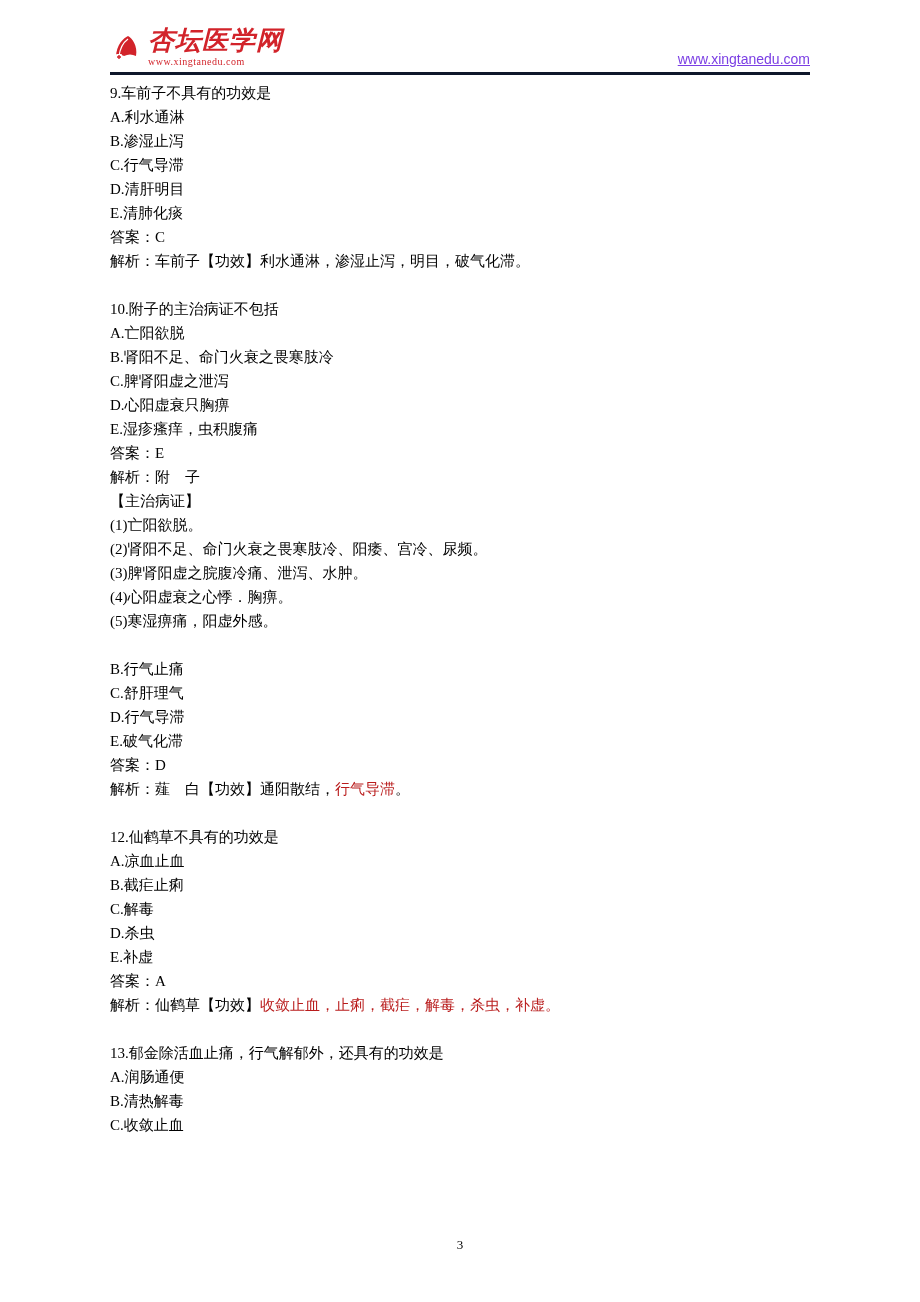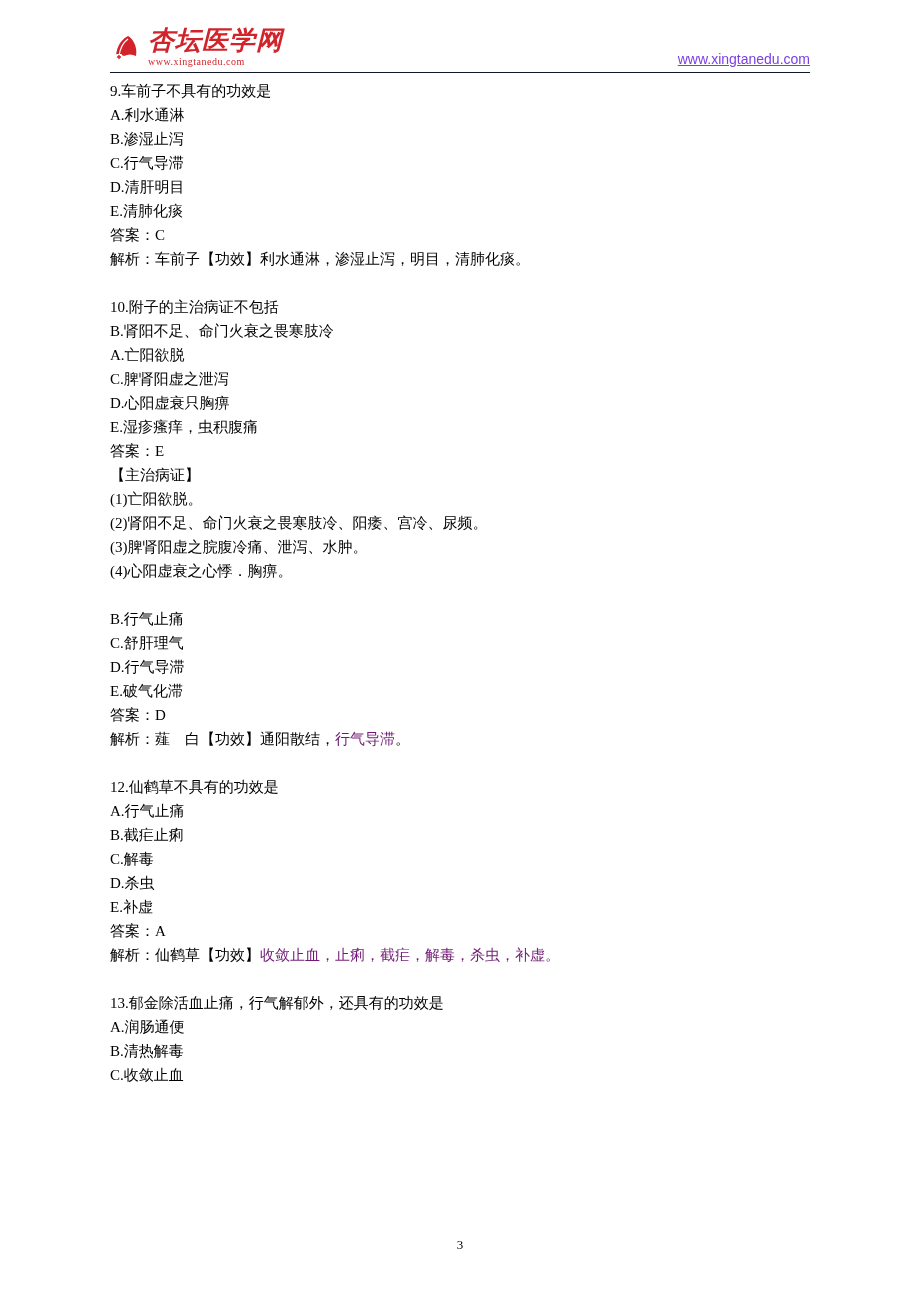--- a/index.html
+++ b/index.html
@@ -11,21 +11,21 @@
     font-size: 15px;
     color: #000;
     line-height: 1.6;
     position: relative;
   }
   .header {
     display: flex;
     justify-content: space-between;
     align-items: flex-end;
     padding: 28px 110px 0 110px;
-    border-bottom: 1px solid #0f172a;
+    border-bottom: 3px solid #0f172a;
     margin: 0 110px;
     padding: 28px 0 2px 0;
   }
   .logo {
     display: flex;
     align-items: center;
     gap: 4px;
   }
   .logo-mark {
     display: flex;
@@ -53,21 +53,21 @@
   .header-link {
     color: #7b3fe4;
     text-decoration: underline;
     font-size: 14px;
     font-family: Arial, sans-serif;
   }
   .content {
     padding: 6px 110px 0 110px;
   }
   .line { margin: 0; }
-  .red { color: #701a75; }
+  .red { color: #b91c1c; }
   .page-number {
     position: absolute;
     bottom: 46px;
     left: 0;
     width: 100%;
     text-align: center;
     font-size: 13px;
   }
 </style>
 </head>
@@ -93,47 +93,49 @@
 
 <div class="content">
 
   <p class="line">9.车前子不具有的功效是</p>
   <p class="line">A.利水通淋</p>
   <p class="line">B.渗湿止泻</p>
   <p class="line">C.行气导滞</p>
   <p class="line">D.清肝明目</p>
   <p class="line">E.清肺化痰</p>
   <p class="line">答案：C</p>
-  <p class="line">解析：车前子【功效】利水通淋，渗湿止泻，明目，清肺化痰。</p>
+  <p class="line">解析：车前子【功效】利水通淋，渗湿止泻，明目，破气化滞。</p>
   <p class="line">&nbsp;</p>
 
   <p class="line">10.附子的主治病证不包括</p>
+  <p class="line">A.亡阳欲脱</p>
   <p class="line">B.肾阳不足、命门火衰之畏寒肢冷</p>
-  <p class="line">A.亡阳欲脱</p>
   <p class="line">C.脾肾阳虚之泄泻</p>
   <p class="line">D.心阳虚衰只胸痹</p>
   <p class="line">E.湿疹瘙痒，虫积腹痛</p>
   <p class="line">答案：E</p>
+  <p class="line">解析：附　子</p>
   <p class="line">【主治病证】</p>
   <p class="line">(1)亡阳欲脱。</p>
   <p class="line">(2)肾阳不足、命门火衰之畏寒肢冷、阳痿、宫冷、尿频。</p>
   <p class="line">(3)脾肾阳虚之脘腹冷痛、泄泻、水肿。</p>
   <p class="line">(4)心阳虚衰之心悸．胸痹。</p>
+  <p class="line">(5)寒湿痹痛，阳虚外感。</p>
   <p class="line">&nbsp;</p>
 
   <p class="line">B.行气止痛</p>
   <p class="line">C.舒肝理气</p>
   <p class="line">D.行气导滞</p>
   <p class="line">E.破气化滞</p>
   <p class="line">答案：D</p>
   <p class="line"><span>解析：薤　白【功效】通阳散结，</span><span class="red">行气导滞</span><span>。</span></p>
   <p class="line">&nbsp;</p>
 
   <p class="line">12.仙鹤草不具有的功效是</p>
-  <p class="line">A.行气止痛</p>
+  <p class="line">A.凉血止血</p>
   <p class="line">B.截疟止痢</p>
   <p class="line">C.解毒</p>
   <p class="line">D.杀虫</p>
   <p class="line">E.补虚</p>
   <p class="line">答案：A</p>
   <p class="line"><span>解析：仙鹤草【功效】</span><span class="red">收敛止血，止痢，截疟，解毒，杀虫，补虚。</span></p>
   <p class="line">&nbsp;</p>
 
   <p class="line">13.郁金除活血止痛，行气解郁外，还具有的功效是</p>
   <p class="line">A.润肠通便</p>

